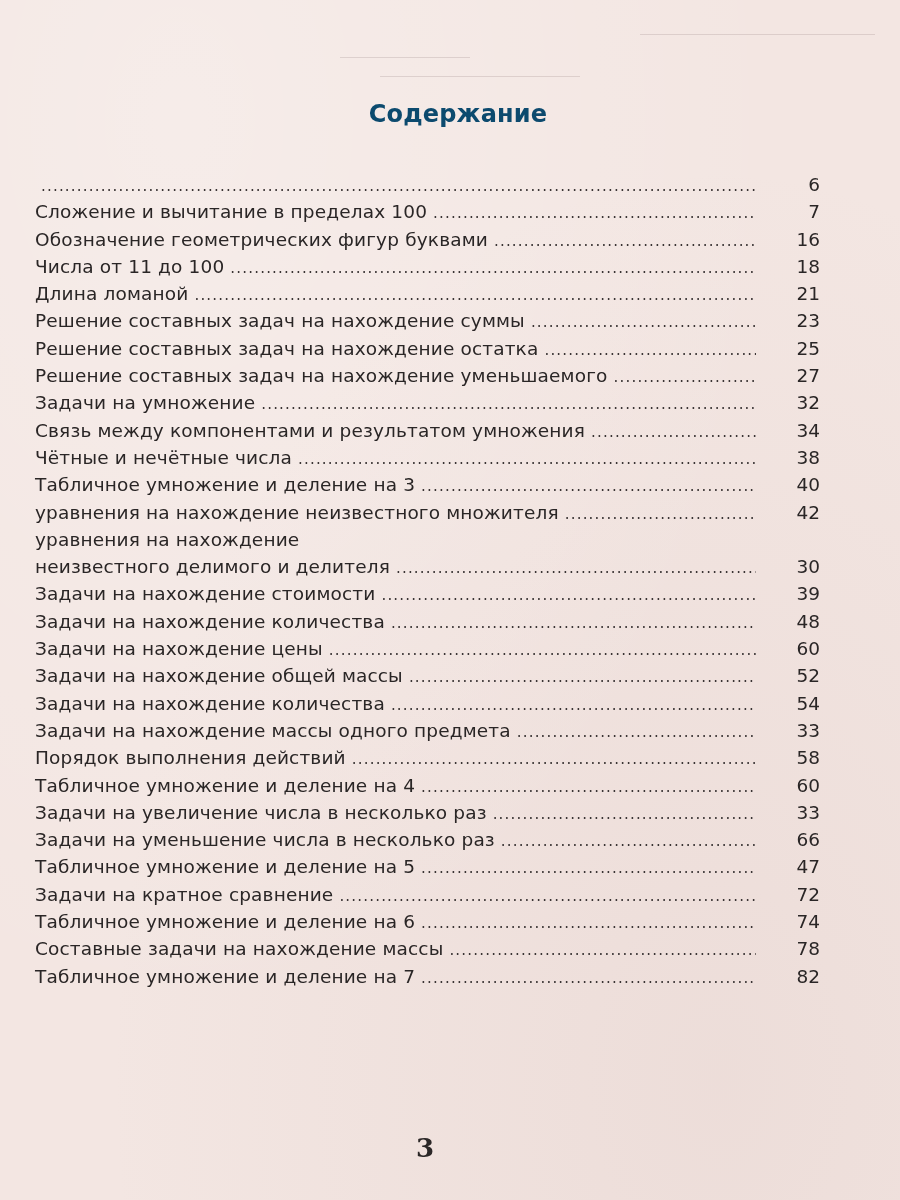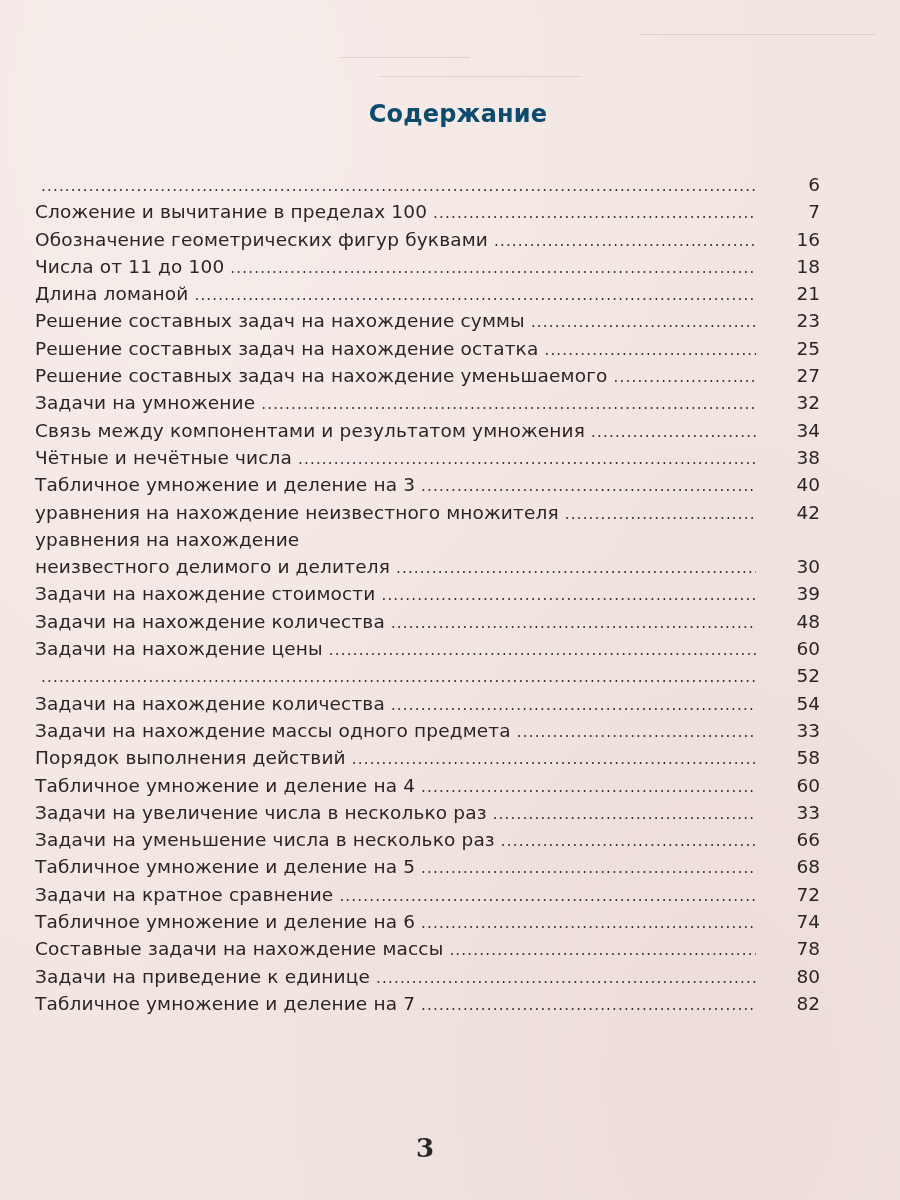--- a/index.html
+++ b/index.html
@@ -188,20 +188,21 @@
       <span class="toc-label">Задачи на нахождение количества</span>
       <span class="toc-leader"></span>
       <span class="toc-page">48</span>
     </div>
     <div class="toc-row">
       <span class="toc-label">Задачи на нахождение цены</span>
       <span class="toc-leader"></span>
       <span class="toc-page">60</span>
     </div>
     <div class="toc-row">
+      <span class="toc-label">Задачи на нахождение общей массы</span>
       <span class="toc-leader"></span>
       <span class="toc-page">52</span>
     </div>
     <div class="toc-row">
       <span class="toc-label">Задачи на нахождение количества</span>
       <span class="toc-leader"></span>
       <span class="toc-page">54</span>
     </div>
     <div class="toc-row">
       <span class="toc-label">Задачи на нахождение массы одного предмета</span>
@@ -224,42 +225,37 @@
       <span class="toc-page">33</span>
     </div>
     <div class="toc-row">
       <span class="toc-label">Задачи на уменьшение числа в несколько раз</span>
       <span class="toc-leader"></span>
       <span class="toc-page">66</span>
     </div>
     <div class="toc-row">
       <span class="toc-label">Табличное умножение и деление на 5</span>
       <span class="toc-leader"></span>
-      <span class="toc-page">68</span>
+      <span class="toc-page">47</span>
     </div>
     <div class="toc-row">
       <span class="toc-label">Задачи на кратное сравнение</span>
       <span class="toc-leader"></span>
       <span class="toc-page">72</span>
     </div>
     <div class="toc-row">
       <span class="toc-label">Табличное умножение и деление на 6</span>
       <span class="toc-leader"></span>
       <span class="toc-page">74</span>
     </div>
     <div class="toc-row">
       <span class="toc-label">Составные задачи на нахождение массы</span>
       <span class="toc-leader"></span>
       <span class="toc-page">78</span>
     </div>
     <div class="toc-row">
-      <span class="toc-label">Задачи на приведение к единице</span>
-      <span class="toc-leader"></span>
-      <span class="toc-page">80</span>
-    </div>
-    <div class="toc-row">
       <span class="toc-label">Табличное умножение и деление на 7</span>
       <span class="toc-leader"></span>
       <span class="toc-page">82</span>
     </div>
   </div>
 
 <div class="page-number">3</div>
 
 </body></html>

